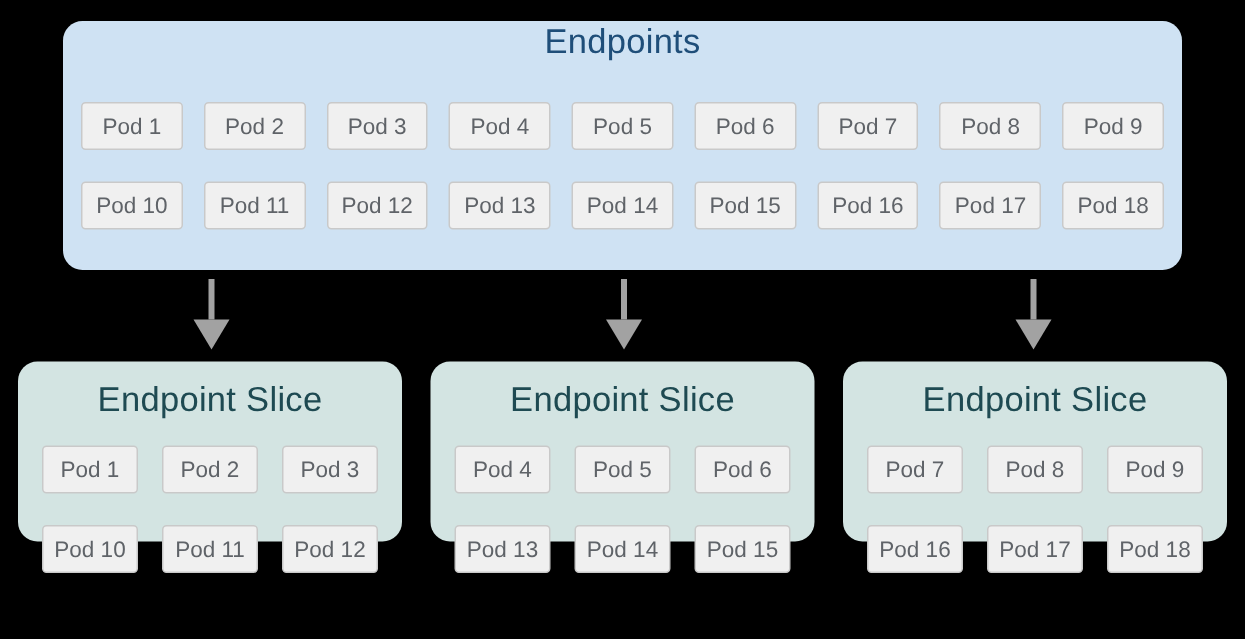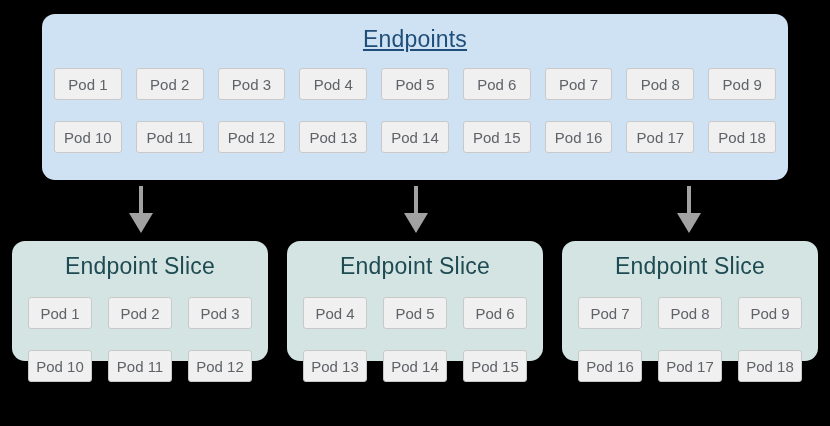--- a/index.html
+++ b/index.html
@@ -27,23 +27,21 @@
     border-radius: 13px;
     box-shadow: 2px 3px 6px rgba(0,0,0,0.55);
   }
   .box-title {
     text-align: center;
     font-weight: 500;
     font-size: 23px;
     letter-spacing: 0.2px;
   }
   .endpoints-title {
-    margin-top: 12px;
     color: var(--endpoints-title-color, #1f4e79);
-    text-decoration: underline;
   }
   .endpoints-box .pod-grid {
     position: absolute;
     left: 12px;
     right: 12px;
     top: 54px;
     display: flex;
     flex-direction: column;
     gap: 21px;
   }

